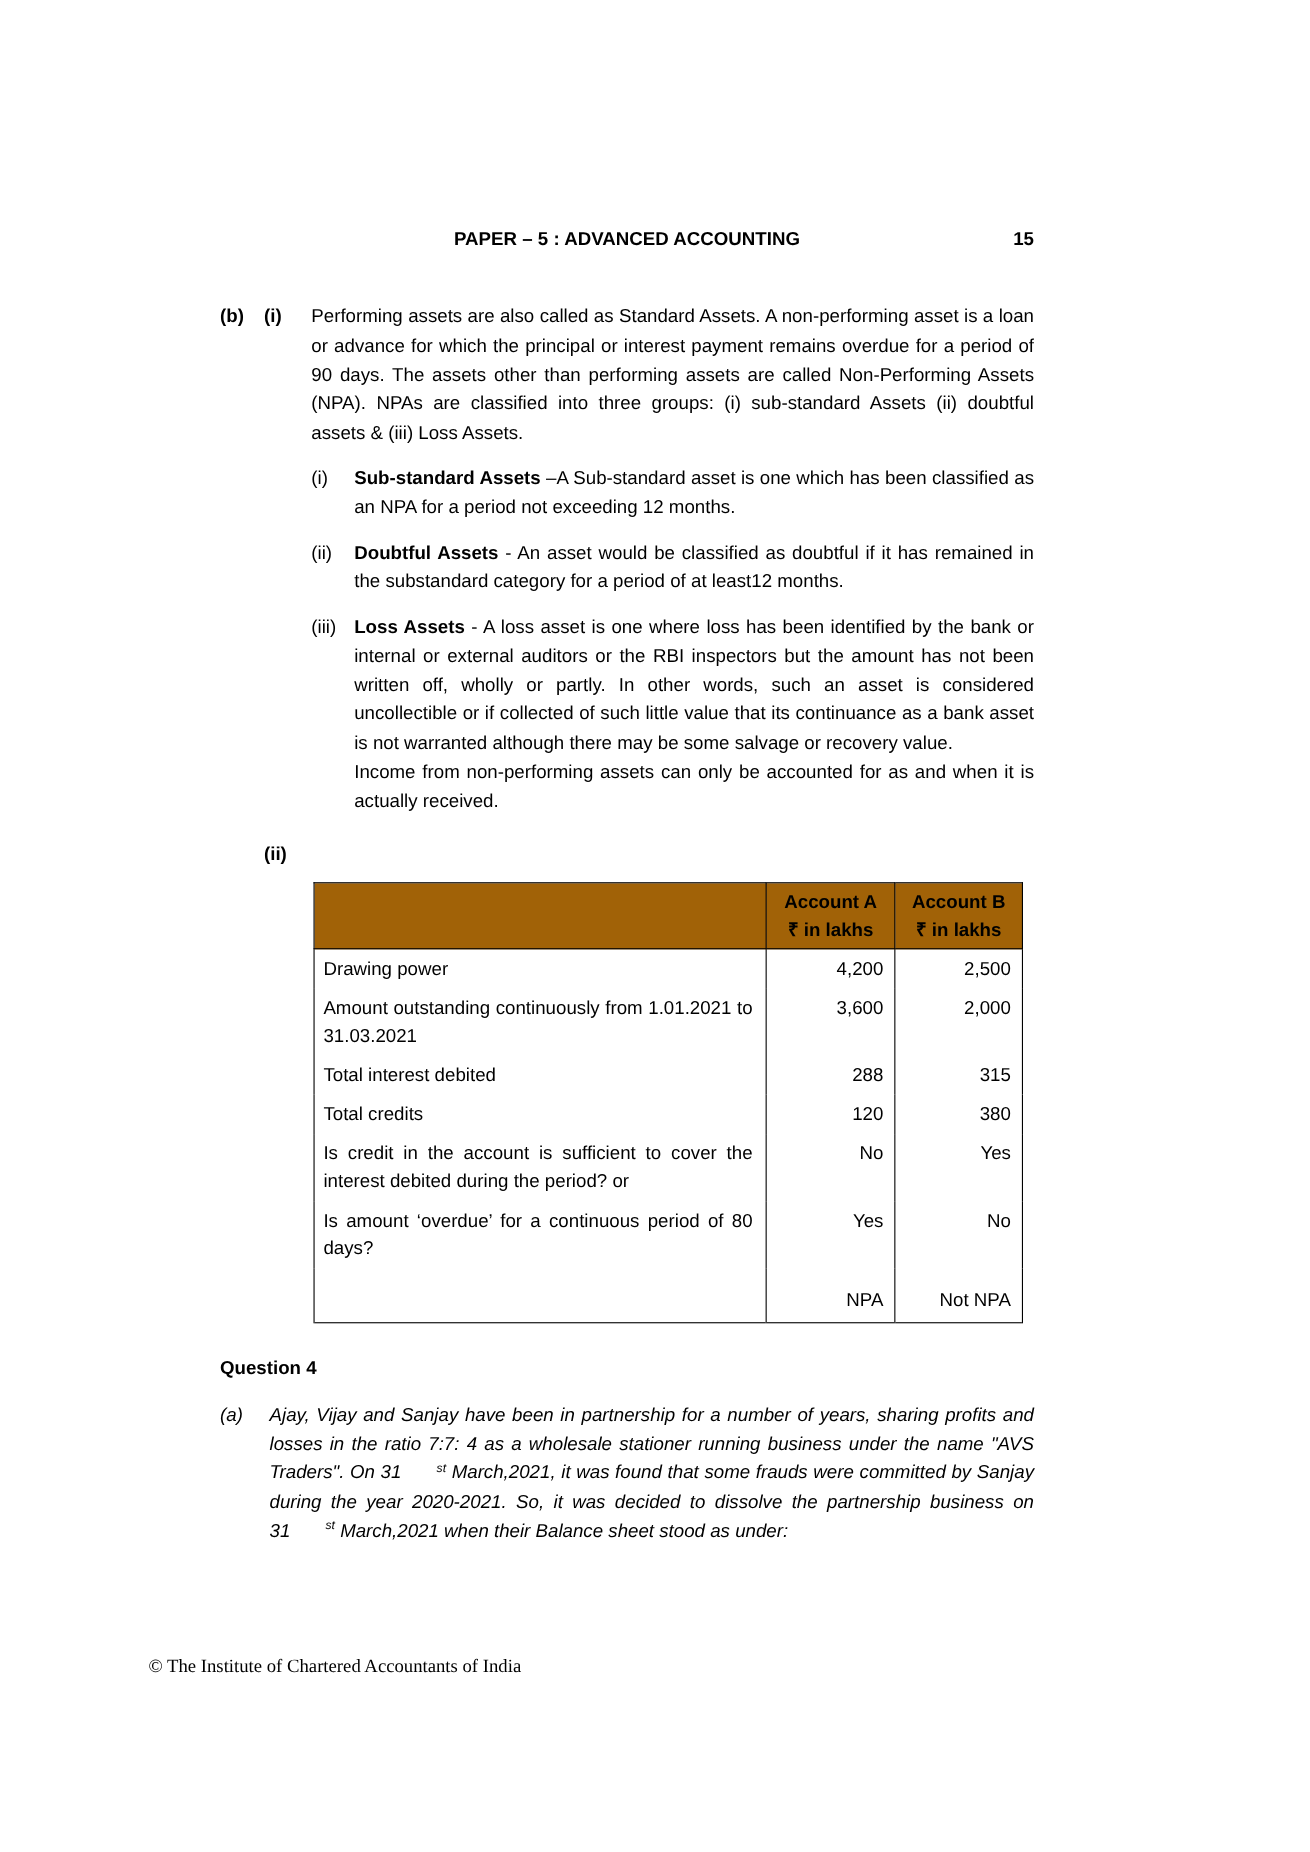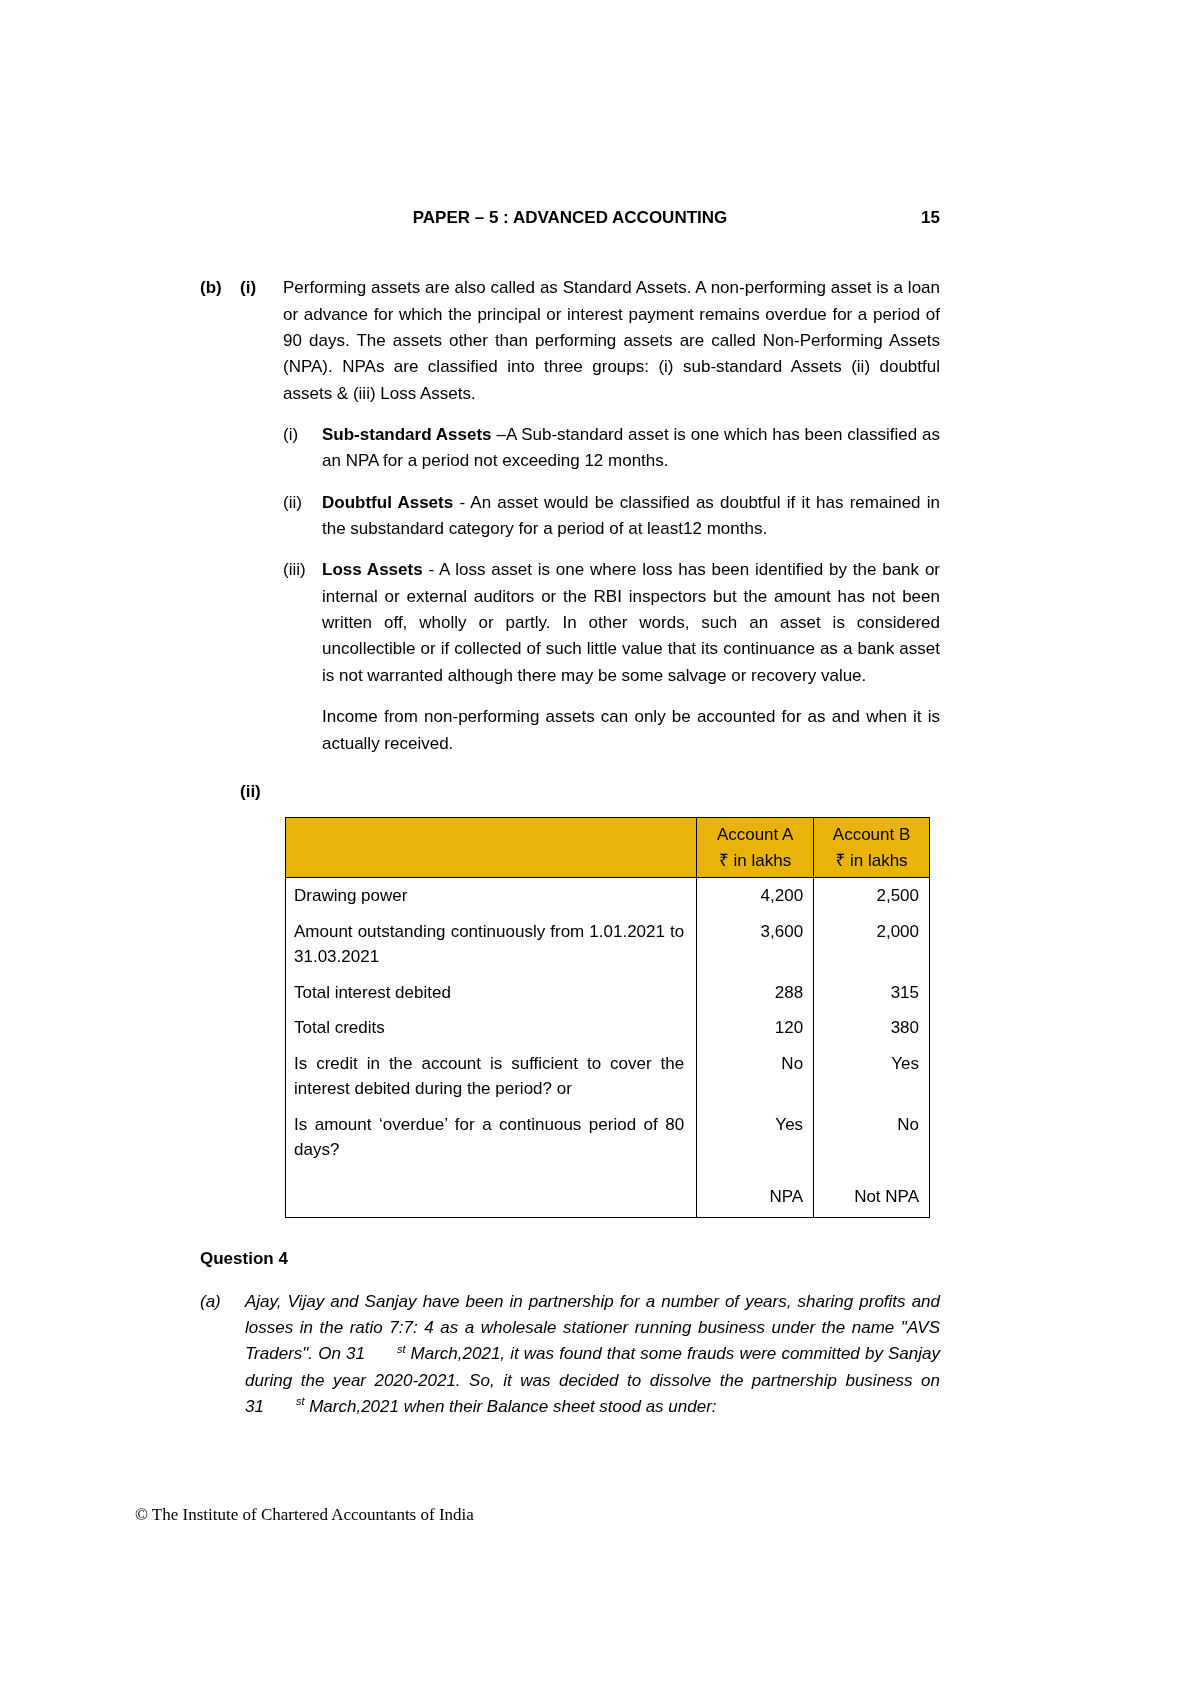--- a/index.html
+++ b/index.html
@@ -34,34 +34,34 @@
   }
   .para-row { display: flex; }
   .para-b { margin-top: 44px; }
   .lbl-b { width: 40px; flex-shrink: 0; font-weight: bold; }
   .lbl-i { width: 43px; flex-shrink: 0; font-weight: bold; }
   .ptext { flex: 1; text-align: justify; }
   .subpoint { display: flex; margin-top: 15px; }
   .subpoint .num { width: 39px; flex-shrink: 0; }
   .subpoint .sptext { flex: 1; text-align: justify; }
   .term { font-weight: bold; }
-  .income-note { margin-left: 39px; margin-top: 15px; text-align: justify; }
+  .income-note { margin-left: 39px; text-align: justify; }
   .ii-label { margin-top: 22px; margin-left: 40px; font-weight: bold; }
   .acct-table {
     margin-top: 12px;
     margin-left: 85px;
     width: 645px;
     border-collapse: collapse;
     border: 1px solid #000;
     line-height: 1.5;
   }
   .acct-table th {
-    background: #eab308;
+    background: #a16207;
     border: 1px solid #000;
-    font-weight: normal;
+    font-weight: bold;
     text-align: center;
     padding: 4px 6px;
     vertical-align: middle;
   }
   .acct-table td {
     border-left: 1px solid #000;
     border-right: 1px solid #000;
     vertical-align: top;
     padding: 5px 8px;
   }

